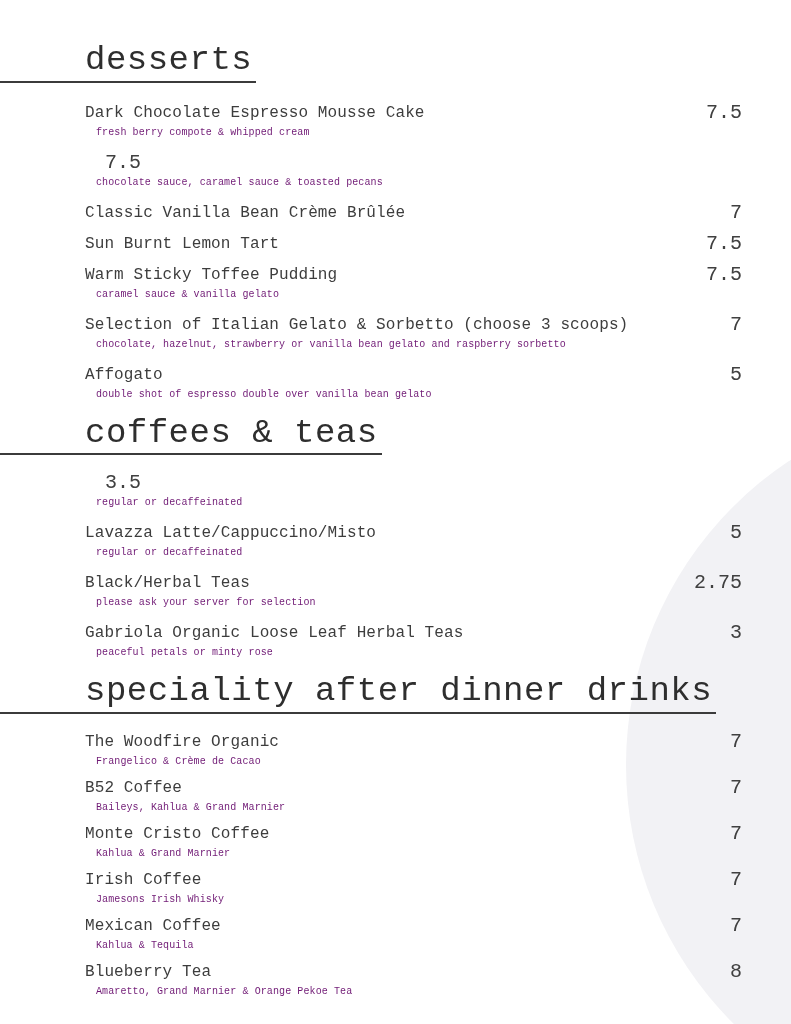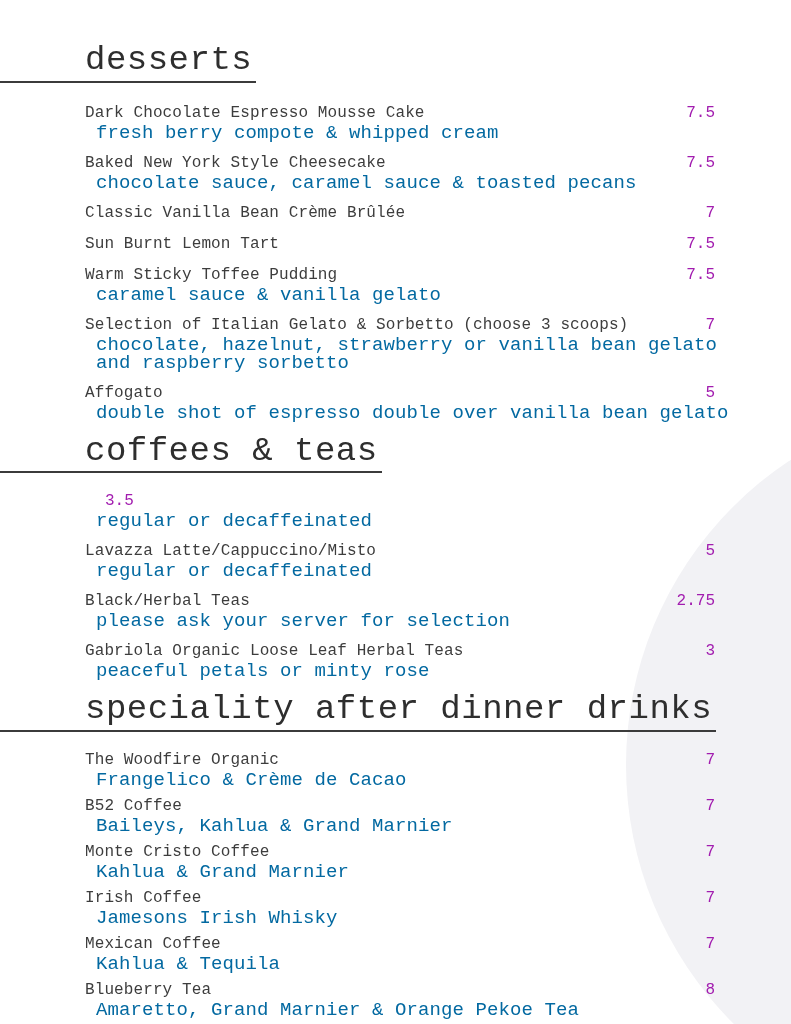--- a/index.html
+++ b/index.html
@@ -42,42 +42,42 @@
   .section:first-child .section-title { margin-bottom: 20px; }
   .section + .section { margin-top: 6px; }
   .section-items { display: block; }
   .item { margin-bottom: 11px; }
   .section:nth-child(3) .item { margin-bottom: 7px; }
   .item-row {
     display: flex;
     justify-content: space-between;
     align-items: center;
     padding-left: 85px;
-    padding-right: 76px;
+    padding-right: 49px;
   }
   .item-name {
     font-size: 16px;
     line-height: 20px;
     color: #3d3d3d;
     letter-spacing: 0.1px;
   }
   .item-price {
-    font-size: 16px;
+    font-size: 20px;
     line-height: 20px;
-    color: #a21caf;
+    color: #404040;
     white-space: nowrap;
     padding-left: 20px;
   }
   .item-description {
     margin-top: 1px;
     padding-left: 96px;
     padding-right: 52px;
-    font-size: 19px;
+    font-size: 10px;
     line-height: 18px;
-    color: #0369a1;
+    color: #701a75;
     letter-spacing: 0.1px;
   }
 </style>
 </head>
 <body>
 
 <div class="page" style="background: rgb(255, 255, 255);">
   <div class="accent-circle" style="background: rgb(242, 242, 245);"></div>
   <div class="content">
     <div>
@@ -86,21 +86,20 @@
     <div class="section-items">
             <div class="item">
     <div class="item-row">
       <span class="item-name">Dark Chocolate Espresso Mousse Cake</span>
       <span class="item-price">7.5</span>
     </div>
     <div class="item-description">fresh berry compote &amp; whipped cream</div>
   </div>
             <div class="item">
     <div class="item-row">
-      <span class="item-name">Baked New York Style Cheesecake</span>
       <span class="item-price">7.5</span>
     </div>
     <div class="item-description">chocolate sauce, caramel sauce &amp; toasted pecans</div>
   </div>
             <div class="item">
     <div class="item-row">
       <span class="item-name">Classic Vanilla Bean Crème Brûlée</span>
       <span class="item-price">7</span>
     </div>
 

